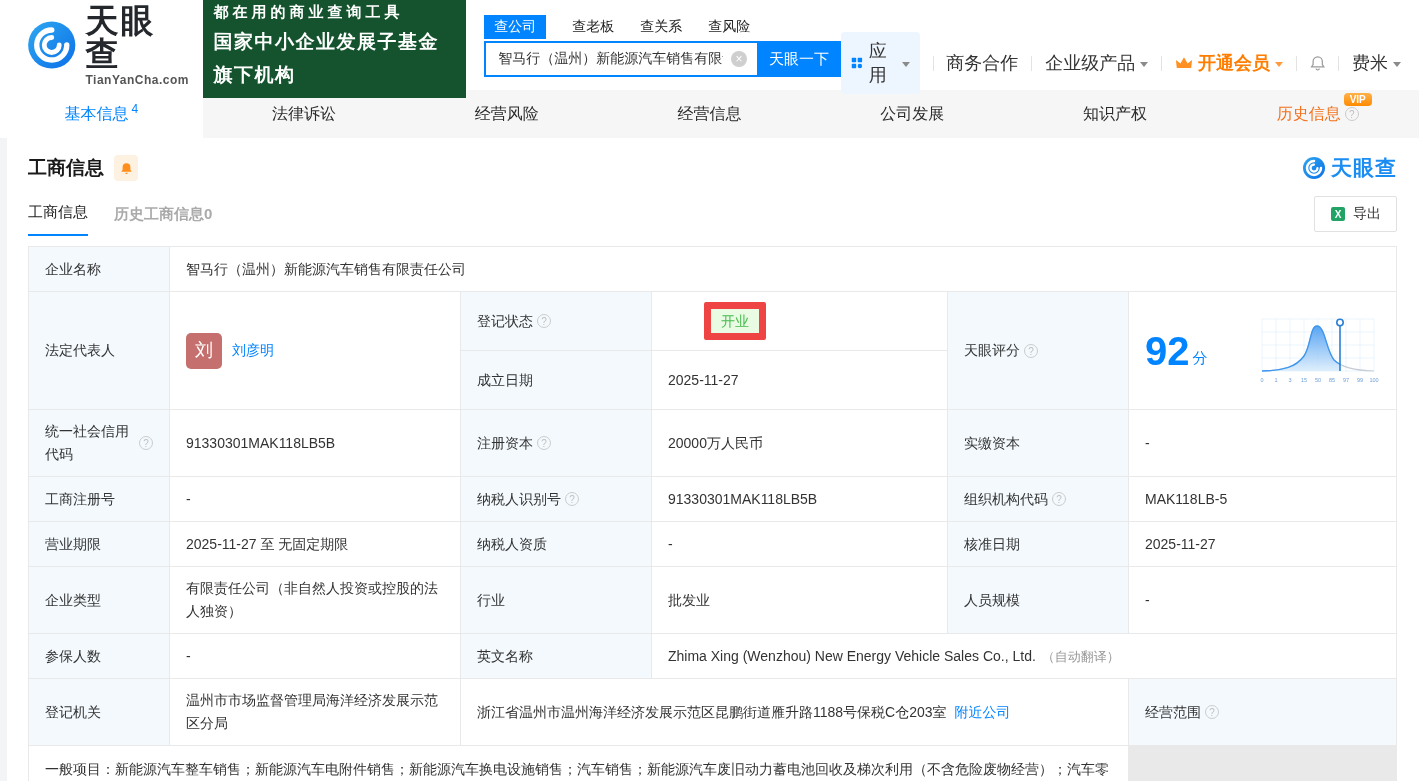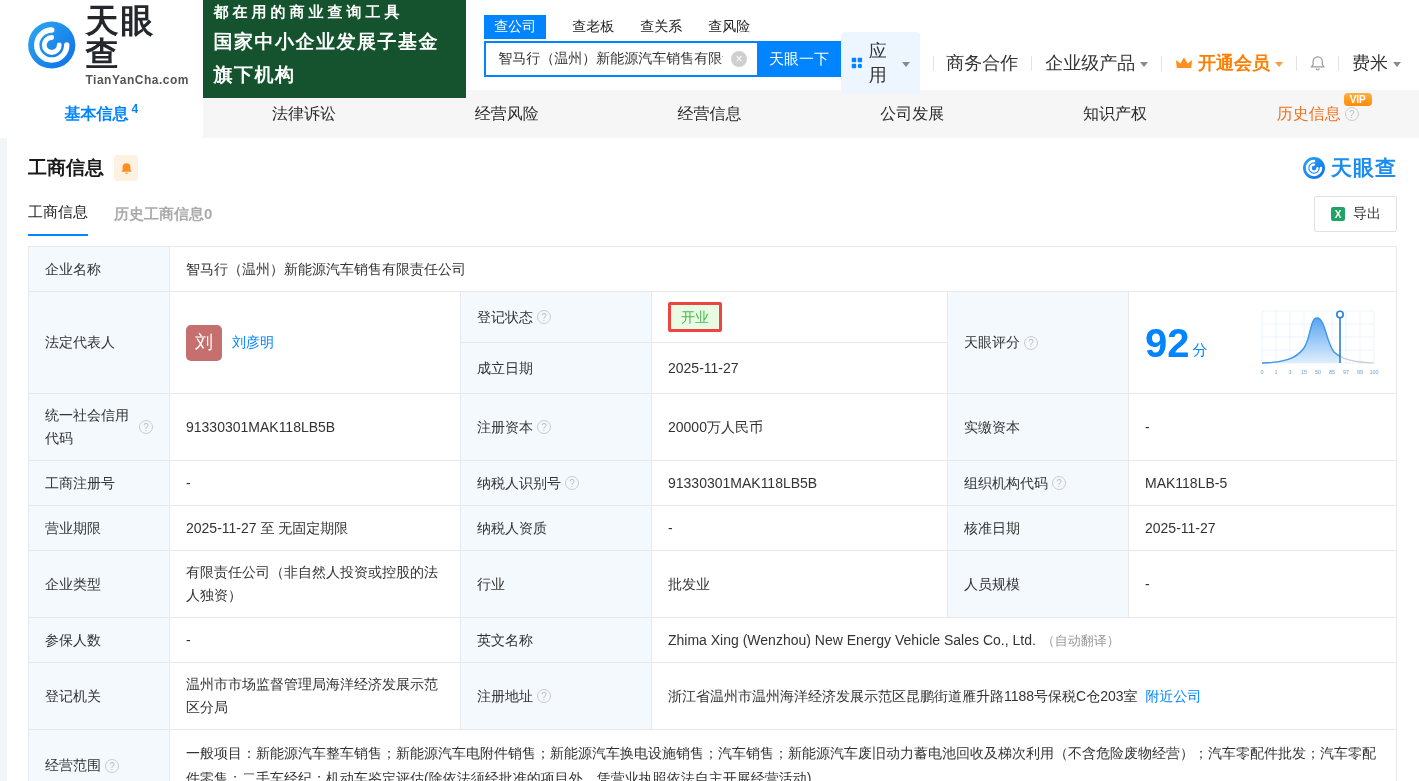--- a/index.html
+++ b/index.html
@@ -29,21 +29,21 @@
   .top-nav { margin-left:auto; display:flex; align-items:center; margin-top:36px; font-size:18px; color:#333;justify-content:flex-end; }
   .nav-sep { width:1px; height:15px; background:#e3e3e3; margin:0 13px; }
   .apps-chip { display:flex; align-items:center; gap:6px; background:#edf5ff; border-radius:4px; padding:7px 10px; cursor:pointer; }
   .nav-item { display:flex; align-items:center; gap:5px; cursor:pointer; white-space:nowrap; }
   .nav-vip { color:#ff7e00; font-weight:bold; }
   .caret { width:0; height:0; border-left:4px solid transparent; border-right:4px solid transparent; border-top:5px solid #8a8a8a; margin-top:2px; }
   .caret.orange { border-top-color:#ff9b3d; }
   
   .tabstrip { height:48px; background:#f6f6f7; display:flex; }
   .mtab { flex:1; display:flex; align-items:center; justify-content:center; font-size:16px; color:#2b2b2b; cursor:pointer; position:relative; }
-  .mtab.active { background:#fff; color:#0084ff; font-weight:bold; }
+  .mtab.active { background:#fff; color:#0084ff; font-weight:normal; }
   .mtab .cnt { font-size:12px; margin-left:3px; transform:translateY(-5px); }
   .mtab.history { color:#f2711c; }
   .vip-badge { position:absolute; top:3px; left:calc(50% + 26px); background:linear-gradient(180deg,#ffb14a,#ff8a00); color:#fff; font-size:10px; font-weight:bold; padding:1px 6px; border-radius:4px; }
   .help { display:inline-block; width:14px; height:14px; border:1px solid #ccc; border-radius:50%; color:#bfbfbf; font-size:10px; line-height:13px; text-align:center; margin-left:4px; flex:none; }
   .help::before { content:"?"; }
   
   .section-head { display:flex; align-items:center; margin:16px 22px 0 28px; }
   .section-title { font-size:19px; font-weight:bold; color:#1a1a1a; }
   .bell-chip { width:24px; height:26px; background:#fdf1e2; border-radius:4px; margin-left:10px; display:flex; align-items:center; justify-content:center; cursor:pointer; }
   .watermark { margin-left:auto; display:flex; align-items:center; gap:5px; }
@@ -55,21 +55,21 @@
   .export-btn { margin-left:auto; margin-bottom:4px; display:flex; align-items:center; gap:7px; background:#fff; border:1px solid #e1e1e1; border-radius:2px; padding:8px 15px; font-size:14px; color:#333; cursor:pointer; font-family:inherit; }
   
   .biz-table { margin:10px 22px 0 28px; display:grid; grid-template-columns:140px 290px 190px 295px 180px 1fr; gap:1px; background:#e9e9e9; border:1px solid #e9e9e9; }
   .cell { background:#fff; padding:10px 16px; font-size:14px; line-height:23px; display:flex; align-items:center; min-height:44px; }
   .lbl { background:#f3f9fd; color:#333; }
   .sp5 { grid-column:span 5; }
   .sp3 { grid-column:span 3; }
   .mid { grid-column:span 2; background:#e9e9e9; padding:0; display:grid; grid-template-columns:190px 1fr; grid-auto-rows:1fr; gap:1px; min-height:89px; }
   .avatar { width:36px; height:36px; border-radius:5px; background:#c5706e; color:#fff; font-size:18px; display:flex; align-items:center; justify-content:center; margin-right:10px; flex:none; }
   a.blue, .blue-link { color:#0084ff; text-decoration:none; cursor:pointer; }
-  .badge-open { display:inline-block; padding:2px 10px; font-size:14px; color:#46ba4f; background:#eafbe4; border:3px solid #ef4444; border-radius:2px; line-height:20px; }
+  .badge-open { display:inline-block; padding:2px 10px; font-size:14px; color:#46ba4f; background:#eafbe4; border:7px solid #ef4444; border-radius:2px; line-height:20px;margin-left:36px; }
   .score-cell { display:flex; align-items:center; }
   .score-num { font-size:40px; font-weight:bold; color:#0084ff; line-height:1; }
   .score-unit { font-size:15px; color:#0084ff; margin:14px 0 0 3px; }
   .score-chart { margin-left:auto; flex:none; }
   .gray-note { color:#999; font-size:13px; margin-left:6px; }
   .scope-cell { line-height:25px; display:block; padding-top:11px; }
   .left-gutter { position:absolute; left:0; top:138px; bottom:0; width:7px; background:#f3f4f5; }
 </style>
 </head>
 <body>
@@ -331,24 +331,20 @@
   <div class="cell lbl">参保人数</div>
   <div class="cell">-</div>
   <div class="cell lbl">英文名称</div>
   <div class="cell sp3">
     <span>Zhima Xing (Wenzhou) New Energy Vehicle Sales Co., Ltd.</span>
     <span class="gray-note">（自动翻译）</span>
   </div>
 
   <div class="cell lbl">登记机关</div>
   <div class="cell">温州市市场监督管理局海洋经济发展示范区分局</div>
-  <div class="cell lbl">
-    <span>注册地址</span>
-    <span class="help"></span>
-  </div>
   <div class="cell sp3">
     <span>浙江省温州市温州海洋经济发展示范区昆鹏街道雁升路1188号保税C仓203室</span>
     <a class="blue" style="margin-left:8px;">附近公司</a>
   </div>
 
   <div class="cell lbl">
     <span>经营范围</span>
     <span class="help"></span>
   </div>
   <div class="cell sp5 scope-cell">一般项目：新能源汽车整车销售；新能源汽车电附件销售；新能源汽车换电设施销售；汽车销售；新能源汽车废旧动力蓄电池回收及梯次利用（不含危险废物经营）；汽车零配件批发；汽车零配件零售；二手车经纪；机动车鉴定评估(除依法须经批准的项目外，凭营业执照依法自主开展经营活动)。</div>

